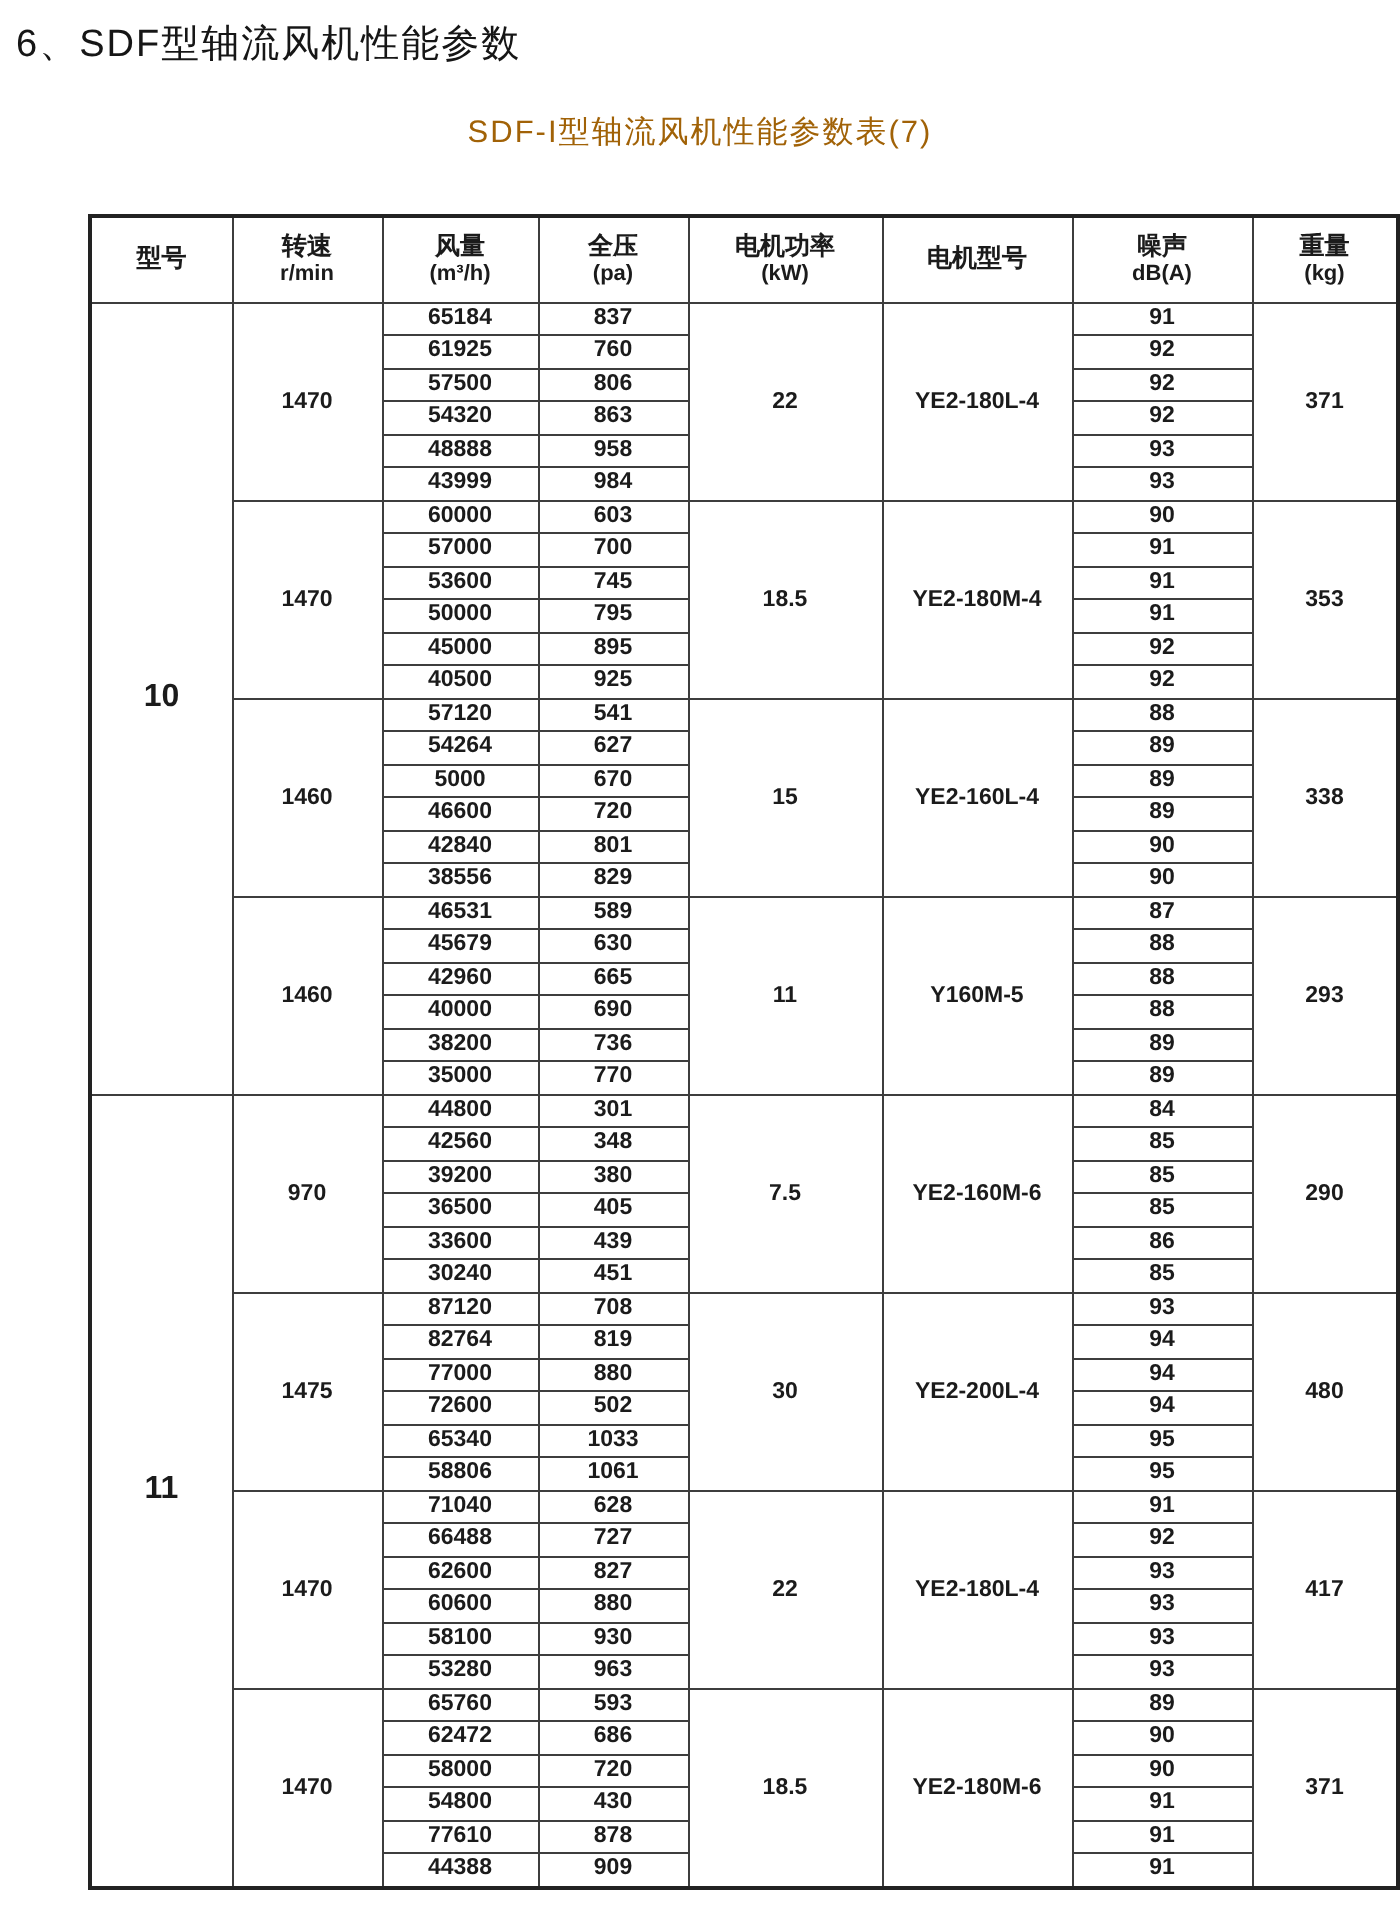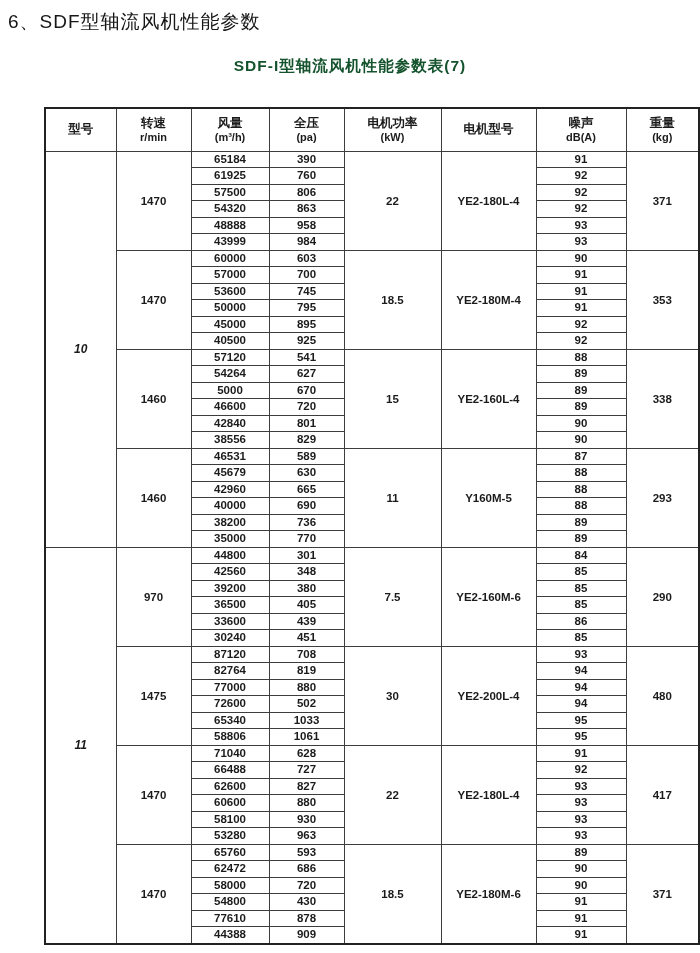--- a/index.html
+++ b/index.html
@@ -11,22 +11,22 @@
     position:relative;
     overflow:hidden;
   }
   .title{
     position:absolute;top:9px;left:8px;
     font-size:19px;font-weight:normal;letter-spacing:1px;
     margin:0;color:#161616;
   }
   .subtitle{
     position:absolute;top:56px;left:0;width:700px;
-    text-align:center;font-size:15.5px;font-weight:bold;letter-spacing:1px;
-    margin:0;color:#14532d;
+    text-align:center;font-size:15.5px;font-weight:normal;letter-spacing:1px;
+    margin:0;color:#a16207;
   }
   table.spec{
     position:absolute;top:107px;left:44px;
     width:654px;
     border-collapse:collapse;
     table-layout:fixed;
     border:2px solid #222222;
   }
   table.spec th, table.spec td{
     border:1px solid #3d3d3d;
@@ -35,21 +35,21 @@
     padding:0;
     font-weight:bold;
     color:#1b1b1b;
     overflow:hidden;
   }
   table.spec thead tr{height:43px;}
   th .h1{font-size:12.5px;line-height:15px;}
   th .h2{font-size:11px;line-height:13px;font-weight:bold;text-align:center;}
   td.num{font-size:11.5px;}
   td.data{height:15.5px;line-height:15.5px;}
-  td.model{font-size:12px;font-style:italic;}
+  td.model{font-size:16px;}
 </style>
 </head>
 <body>
 
 <div>
   <h1 class="title">6、SDF型轴流风机性能参数</h1>
   <h2 class="subtitle">SDF-I型轴流风机性能参数表(7)</h2>
 
   <table class="spec">
     <colgroup>
@@ -94,21 +94,21 @@
             <div class="h1">重量</div>
             <div class="h2">(kg)</div>
           </th>
         </tr>
     </thead>
     <tbody id="table-body">
         <tr>
           <td class="num model" rowspan="24">10</td>
           <td class="num" rowspan="6">1470</td>
           <td class="num data">65184</td>
-          <td class="num data">390</td>
+          <td class="num data">837</td>
           <td class="num" rowspan="6">22</td>
           <td class="num" rowspan="6">YE2-180L-4</td>
           <td class="num data">91</td>
           <td class="num" rowspan="6">371</td>
         </tr>
         <tr>
           <td class="num data">61925</td>
           <td class="num data">760</td>
           <td class="num data">92</td>
         </tr>

